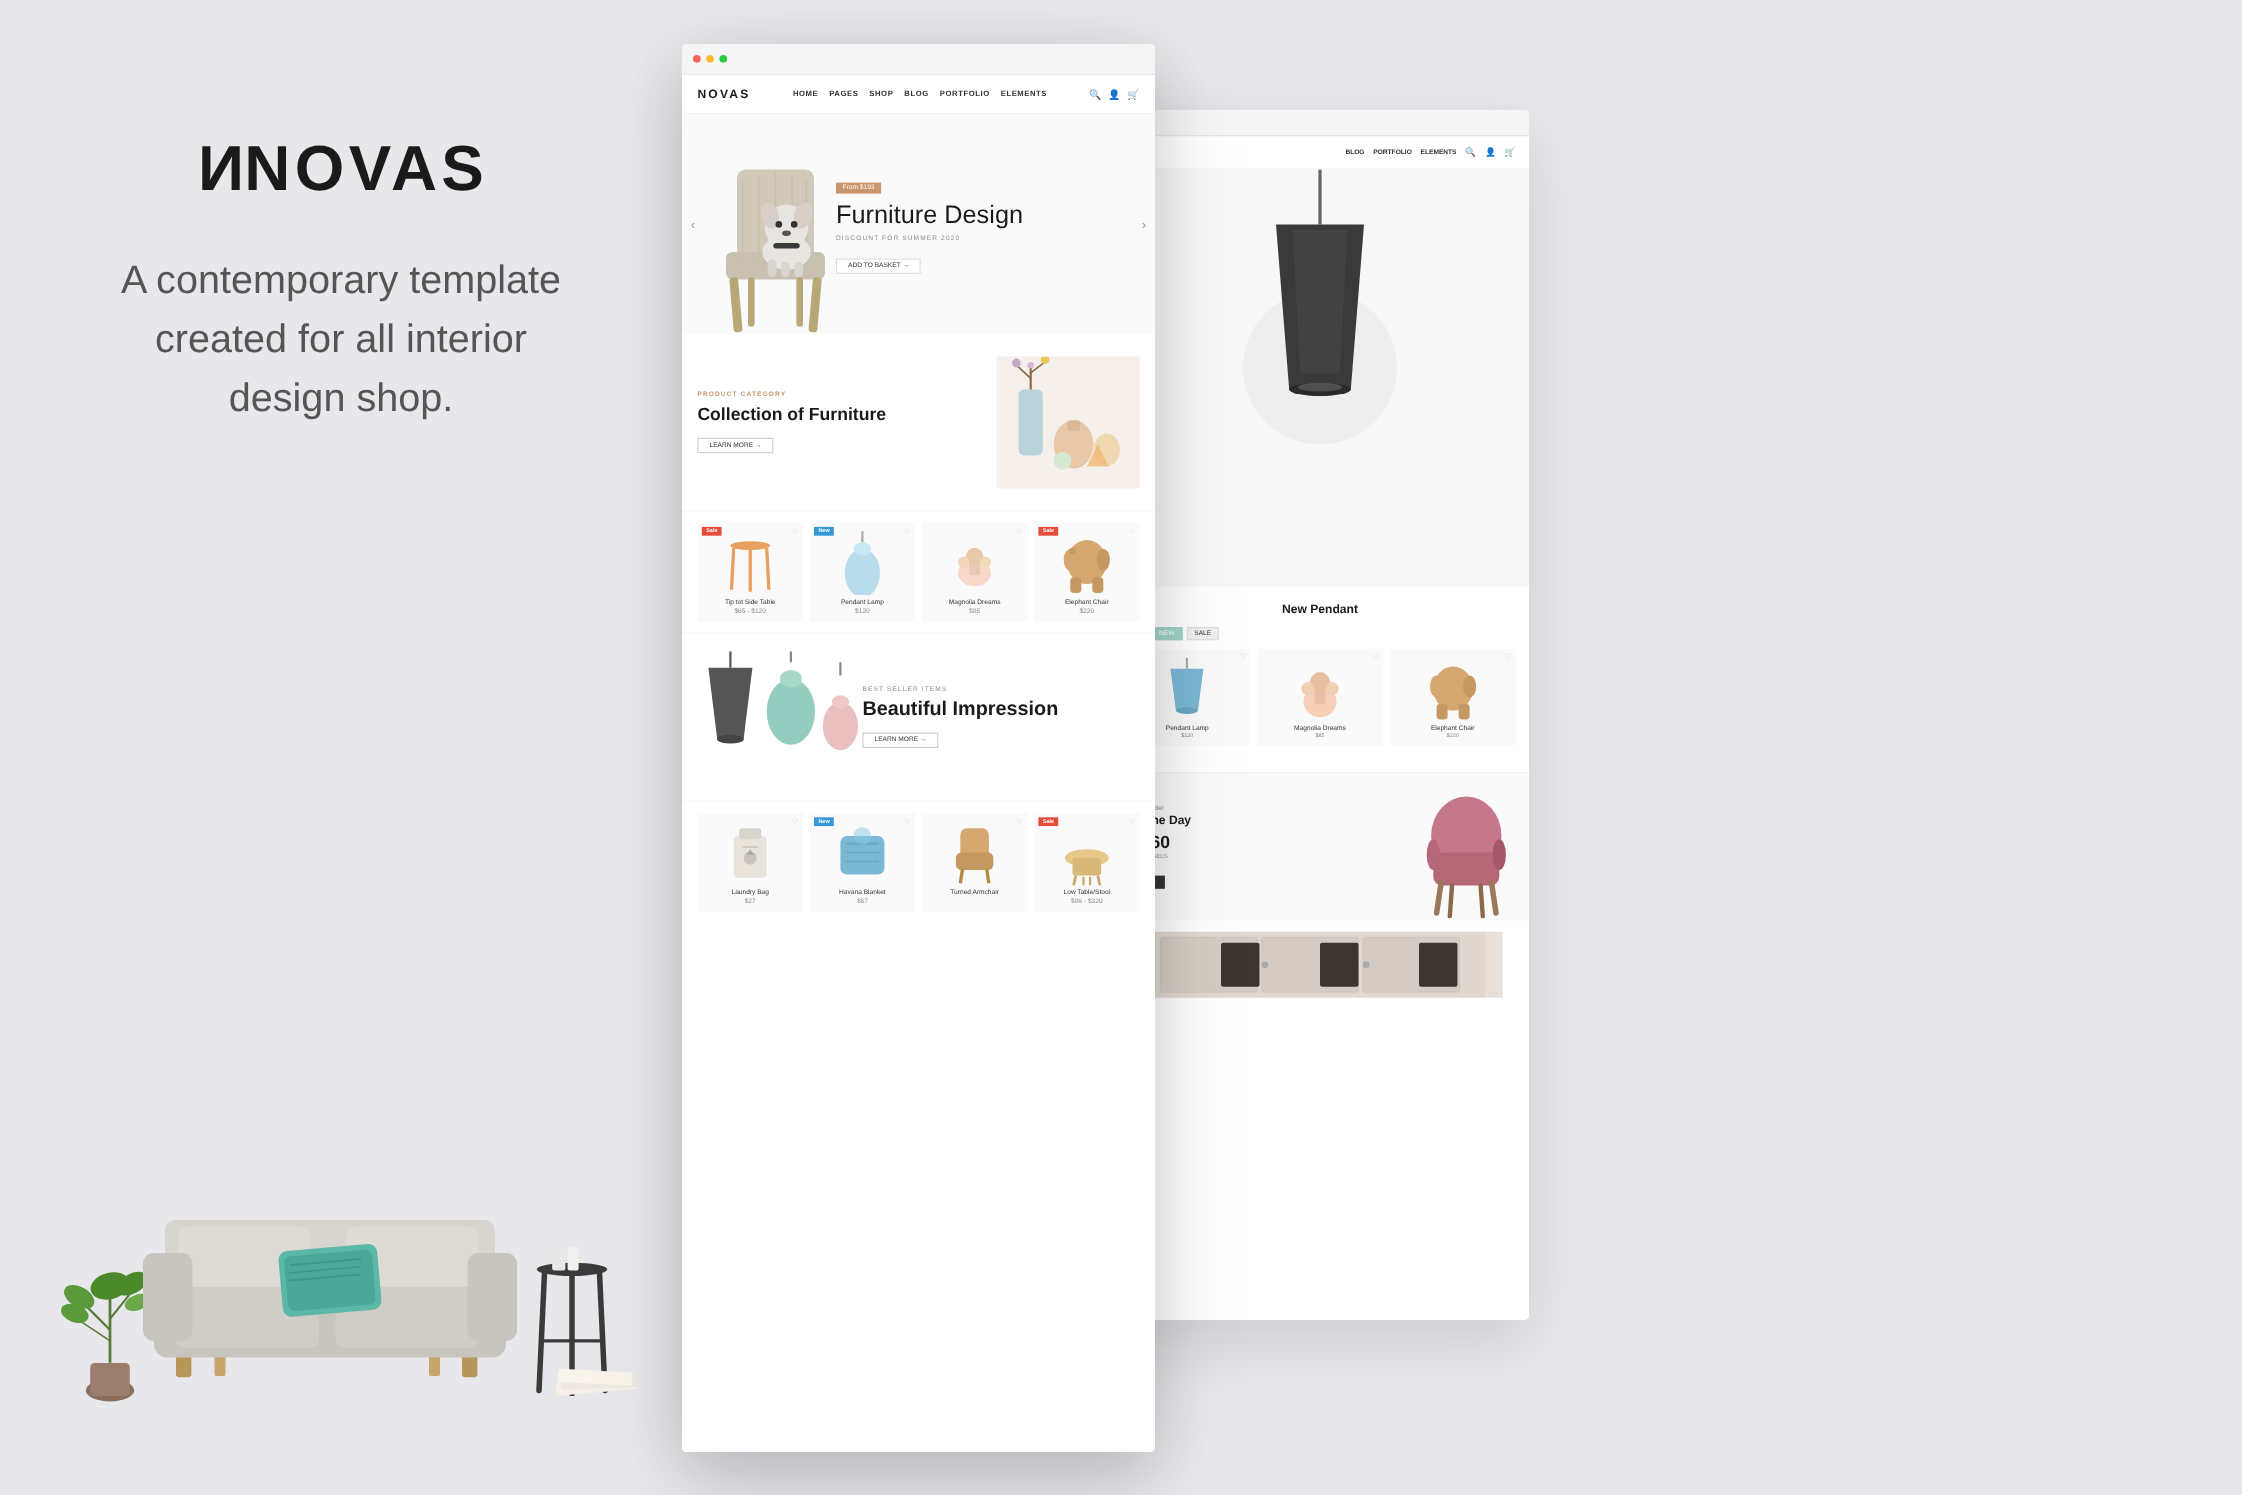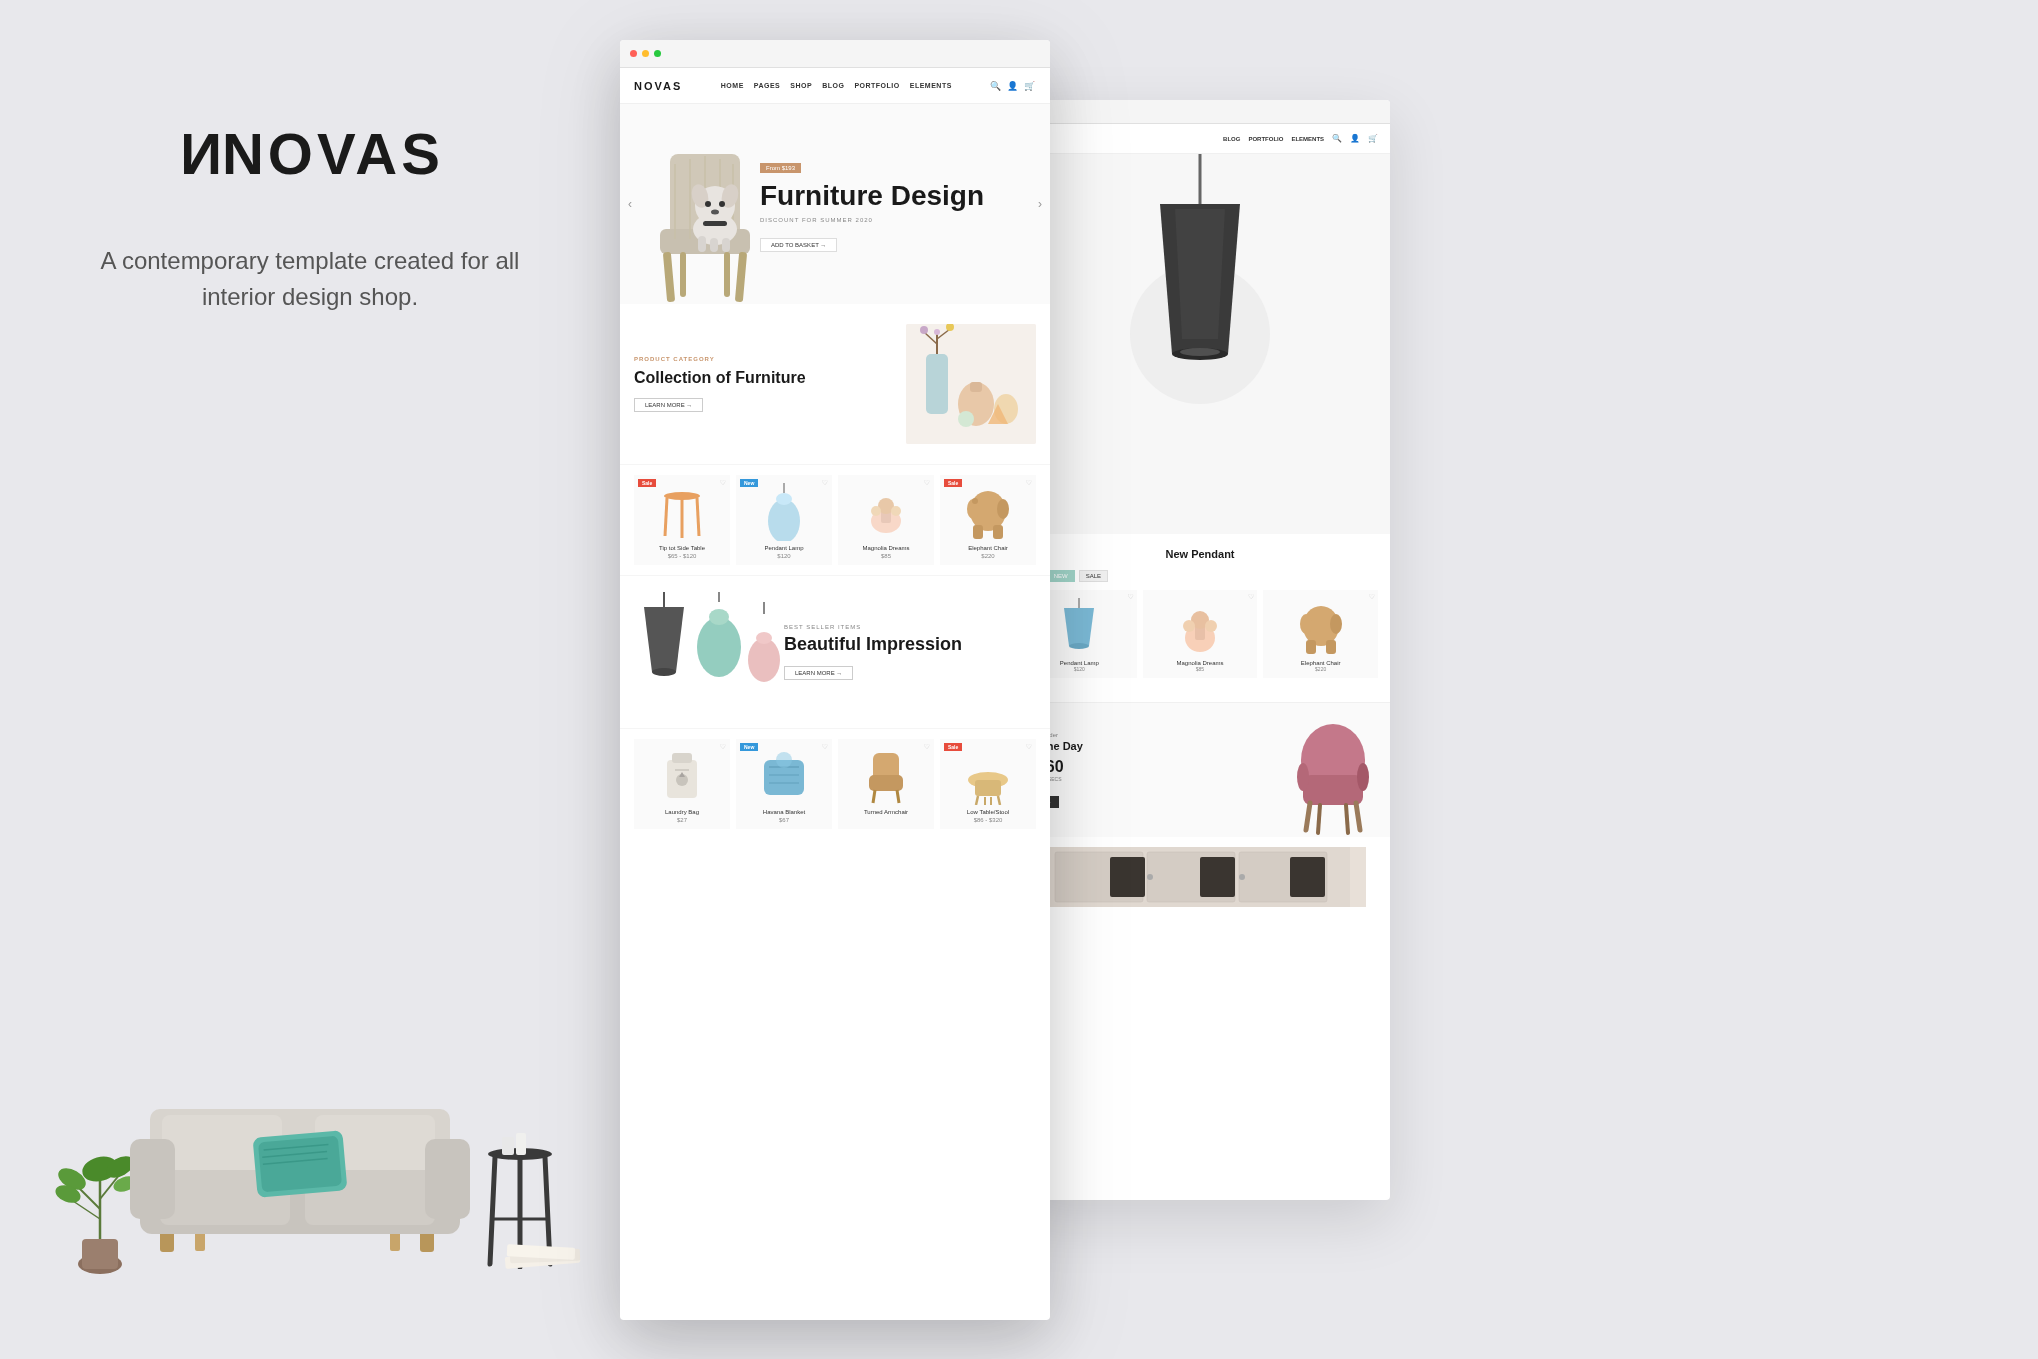--- a/index.html
+++ b/index.html
@@ -35,28 +35,27 @@
       font-family: 'Arial Black', sans-serif;
     }
 
     .brand-logo .n-special {
       display: inline-block;
       transform: scaleX(-1);
       font-style: normal;
     }
 
     .tagline {
-      font-size: 24px;
+      font-size: 36px;
       color: #555;
       line-height: 1.5;
       text-align: center;
       max-width: 420px;
       font-weight: 300;
       margin-bottom: 60px;
-      margin-top: 16px;
     }
 
     
     .sofa-area {
       position: absolute;
       bottom: 80px;
       left: 30px;
       width: 580px;
       height: 420px;
     }
@@ -188,22 +187,22 @@
     .hero-label {
       background: #c8956c;
       color: #fff;
       font-size: 6px;
       padding: 2px 6px;
       margin-bottom: 6px;
       display: inline-block;
     }
 
     .hero-title {
-      font-size: 28px;
-      font-weight: 700;
+      font-size: 23px;
+      font-weight: 400;
       color: #1a1a1a;
       line-height: 1.2;
       margin-bottom: 4px;
     }
 
     .hero-subtitle {
       font-size: 6px;
       color: #888;
       letter-spacing: 1px;
       margin-bottom: 10px;

